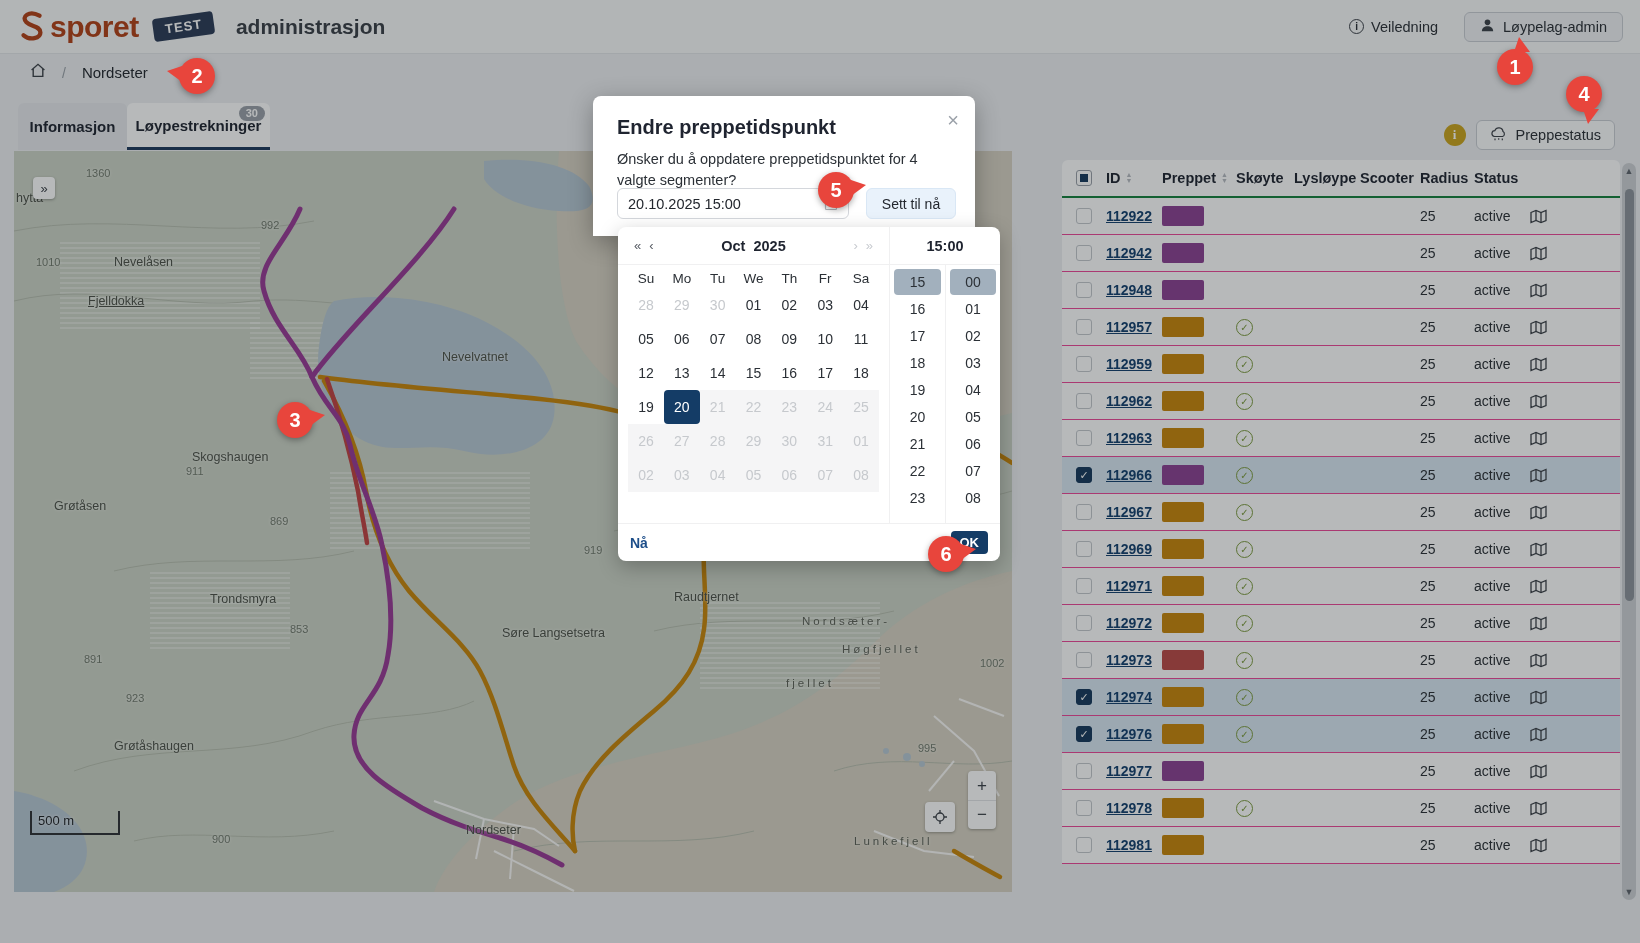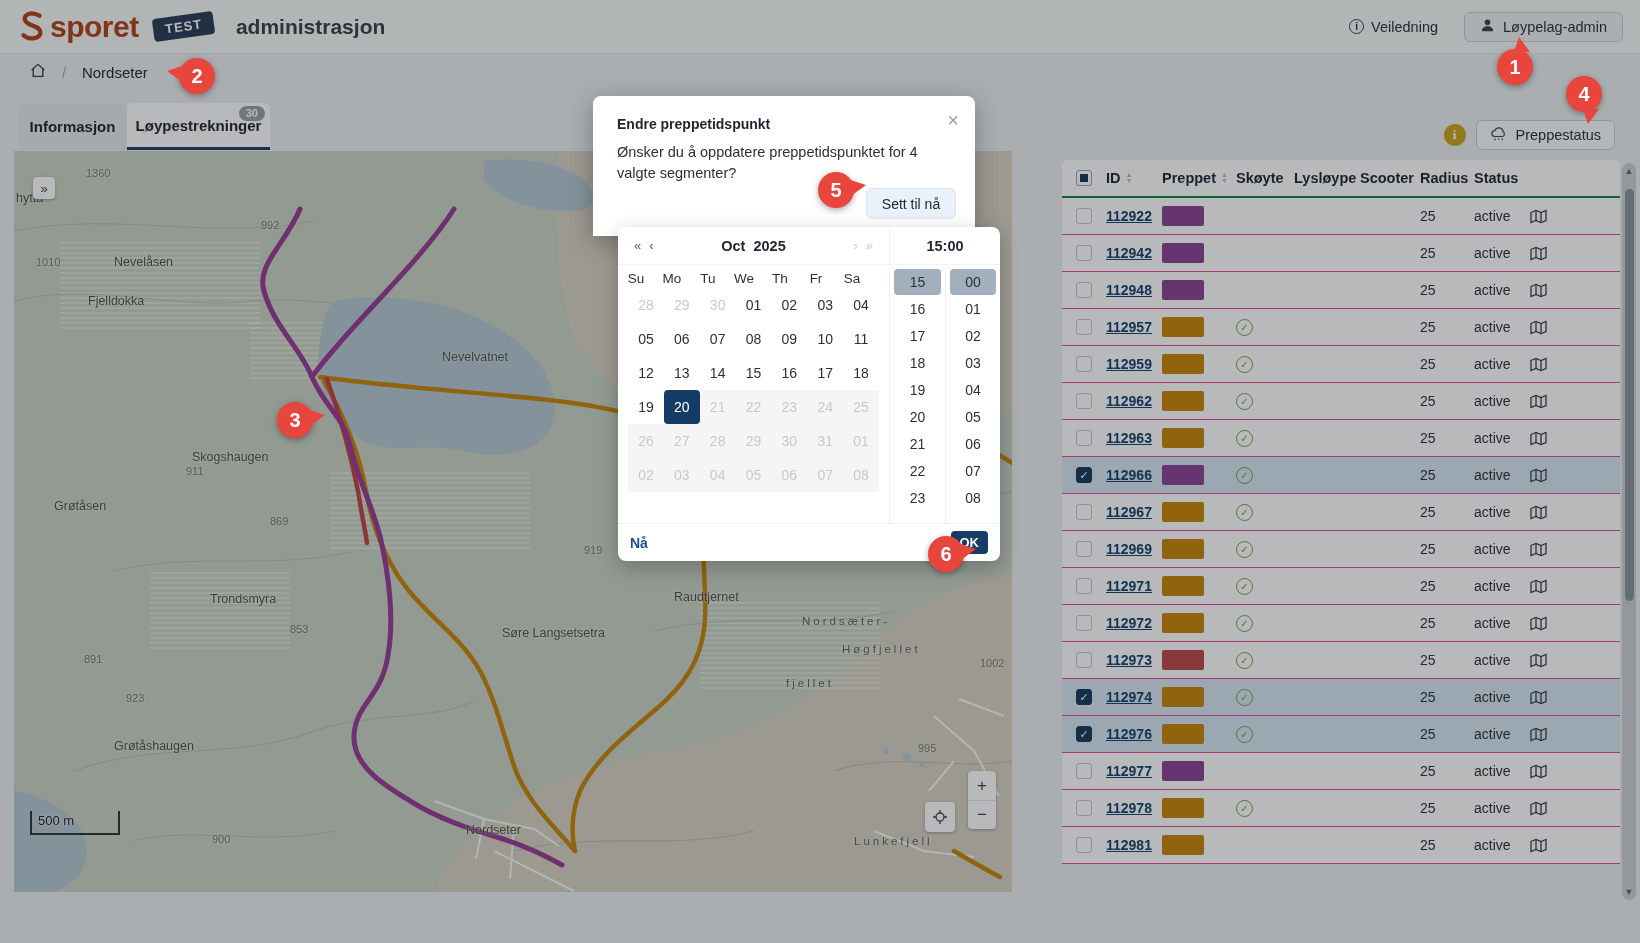--- a/index.html
+++ b/index.html
@@ -108,41 +108,41 @@
   #vscroll .thumb { position:absolute; left:2.5px; width:9px; top:26px; height:412px; background:#8d939b;
     border-radius:5px; }
 
   
   #mask { position:absolute; inset:0; background:rgba(18,22,28,0.30); z-index:50; }
 
   
   #modal { position:absolute; left:593px; top:96px; width:382px; height:140px; background:#fff;
     border-radius:8px 8px 0 0; box-shadow:0 6px 24px rgba(0,0,0,.3); z-index:60; }
   .m-close { position:absolute; right:16px; top:14px; color:#9aa0a8; font-size:20px; line-height:20px; }
-  .m-title { padding:20px 24px 0; font-size:14px; font-weight:700; color:#1f2430; }
+  .m-title { padding:20px 24px 0; font-size:20px; font-weight:700; color:#1f2430; }
   .m-q { padding:10px 24px 0; font-size:14.5px; color:#2b3036; line-height:1.45; width:356px; }
   .dtinput { position:absolute; left:24px; top:92px; width:232px; height:31px; border:1px solid #d4d7dc;
     border-radius:6px; background:#fff; display:flex; align-items:center; padding:0 10px;
     font-size:14.5px; color:#23272e; }
   .dtinput .calic { margin-left:auto; display:flex; }
   .settbtn { position:absolute; left:273px; top:92px; width:90px; height:31px; background:#e9f2fb;
     border:1px solid #d9e7f5; border-radius:6px; font-size:14px; color:#23272e; display:flex;
     align-items:center; justify-content:center; }
 
   
   #picker { position:absolute; left:618px; top:227px; width:382px; height:334px; background:#fff;
     border-radius:8px; box-shadow:0 6px 20px rgba(0,0,0,.25); z-index:61; display:flex; flex-direction:column; }
   .p-top { display:flex; height:296px; }
   .p-cal { width:272px; border-right:1px solid #f0f0f1; display:flex; flex-direction:column; }
   .p-cal-head { height:38px; border-bottom:1px solid #f0f0f1; display:flex; align-items:center;
     padding:0 12px; font-size:14px; }
   .nav { color:#565b63; padding:0 4px; font-size:13px; }
   .nav.dim { color:#c8cbd0; }
   .p-month { flex:1; text-align:center; font-weight:700; color:#1f2430; font-size:14.5px; }
-  .p-days { display:flex; padding:6px 0 2px; }
+  .p-days { display:flex; padding:6px 10px 2px; }
   .dname { width:36px; text-align:center; font-size:13.5px; color:#2b3036; }
   .pweek { display:flex; padding:0 10px; }
   .day { width:36px; height:34px; line-height:34px; text-align:center; font-size:14px; color:#2b3036; }
   .day.muted { color:#c6c9cd; }
   .day.dis { color:#c6c9cd; background:#f5f5f6; }
   .day.sel { background:#143c66; color:#fff; border-radius:4px; }
   .p-time { flex:1; display:flex; flex-direction:column; }
   .p-time-head { height:38px; border-bottom:1px solid #f0f0f1; display:flex; align-items:center;
     justify-content:center; font-weight:700; font-size:14.5px; color:#1f2430; }
   .p-cols { flex:1; display:flex; }
@@ -286,21 +286,21 @@
         <path d="M313,228 C325,262 336,300 344,340 C348,365 351,378 353,392" stroke="#c04343" stroke-width="4.5"></path>
         <path d="M286,58 C272,92 242,114 250,140 C260,176 286,196 298,226 C312,258 330,266 336,294 C344,330 362,362 368,394 C376,432 380,470 374,504 C368,546 342,552 340,584 C338,616 372,636 408,657 C438,673 466,681 486,687 C512,695 532,705 548,714" stroke="#993a96" stroke-width="5"></path>
         <path d="M298,226 C330,180 406,112 440,58" stroke="#993a96" stroke-width="5"></path>
       </g>
     </svg>
     <div id="maplabels">
         <span class="mlabel p" style="left: 2px; top: 40px;">hytta</span>
         <span class="mlabel e" style="left: 72px; top: 16px;">1360</span>
         <span class="mlabel e" style="left: 22px; top: 105px;">1010</span>
         <span class="mlabel p" style="left: 100px; top: 104px;">Nevelåsen</span>
-        <span class="mlabel p" style="left: 74px; top: 143px;">Fjelldokka</span>
+        <span class="mlabel p" style="left: 74px; top: 143px; text-decoration: underline;">Fjelldokka</span>
         <span class="mlabel e" style="left: 247px; top: 68px;">992</span>
         <span class="mlabel p" style="left: 562px; top: 44px; margin-left: 42px;">Bla</span>
         <span class="mlabel p" style="left: 428px; top: 199px;">Nevelvatnet</span>
         <span class="mlabel p" style="left: 178px; top: 299px;">Skogshaugen</span>
         <span class="mlabel e" style="left: 172px; top: 314px;">911</span>
         <span class="mlabel p" style="left: 40px; top: 348px;">Grøtåsen</span>
         <span class="mlabel e" style="left: 256px; top: 352px; margin-top: 12px;">869</span>
         <span class="mlabel p" style="left: 196px; top: 441px;">Trondsmyra</span>
         <span class="mlabel e" style="left: 276px; top: 472px;">853</span>
         <span class="mlabel e" style="left: 70px; top: 502px;">891</span>
@@ -793,20 +793,29 @@
   </div>
 
 </div>
 
 <div id="mask"></div>
 
 <div id="modal">
   <div class="m-close">×</div>
   <div class="m-title">Endre preppetidspunkt</div>
   <div class="m-q">Ønsker du å oppdatere preppetidspunktet for 4 valgte segmenter?</div>
+  <div class="dtinput">
+    <span>20.10.2025 15:00</span>
+    <span class="calic">
+      <svg width="14" height="14" viewBox="0 0 14 14" fill="none" stroke="#b3b7bd" stroke-width="1.2">
+        <rect x="1.5" y="2.5" width="11" height="10" rx="1"></rect>
+        <path d="M1.5 5.5 H12.5 M4.5 1 V4 M9.5 1 V4"></path>
+      </svg>
+    </span>
+  </div>
   <div class="settbtn">Sett til nå</div>
 </div>
 
 <div id="picker">
   <div class="p-top">
     <div class="p-cal">
       <div class="p-cal-head">
         <span class="nav">«</span>
         <span class="nav">‹</span>
         <span class="p-month">

